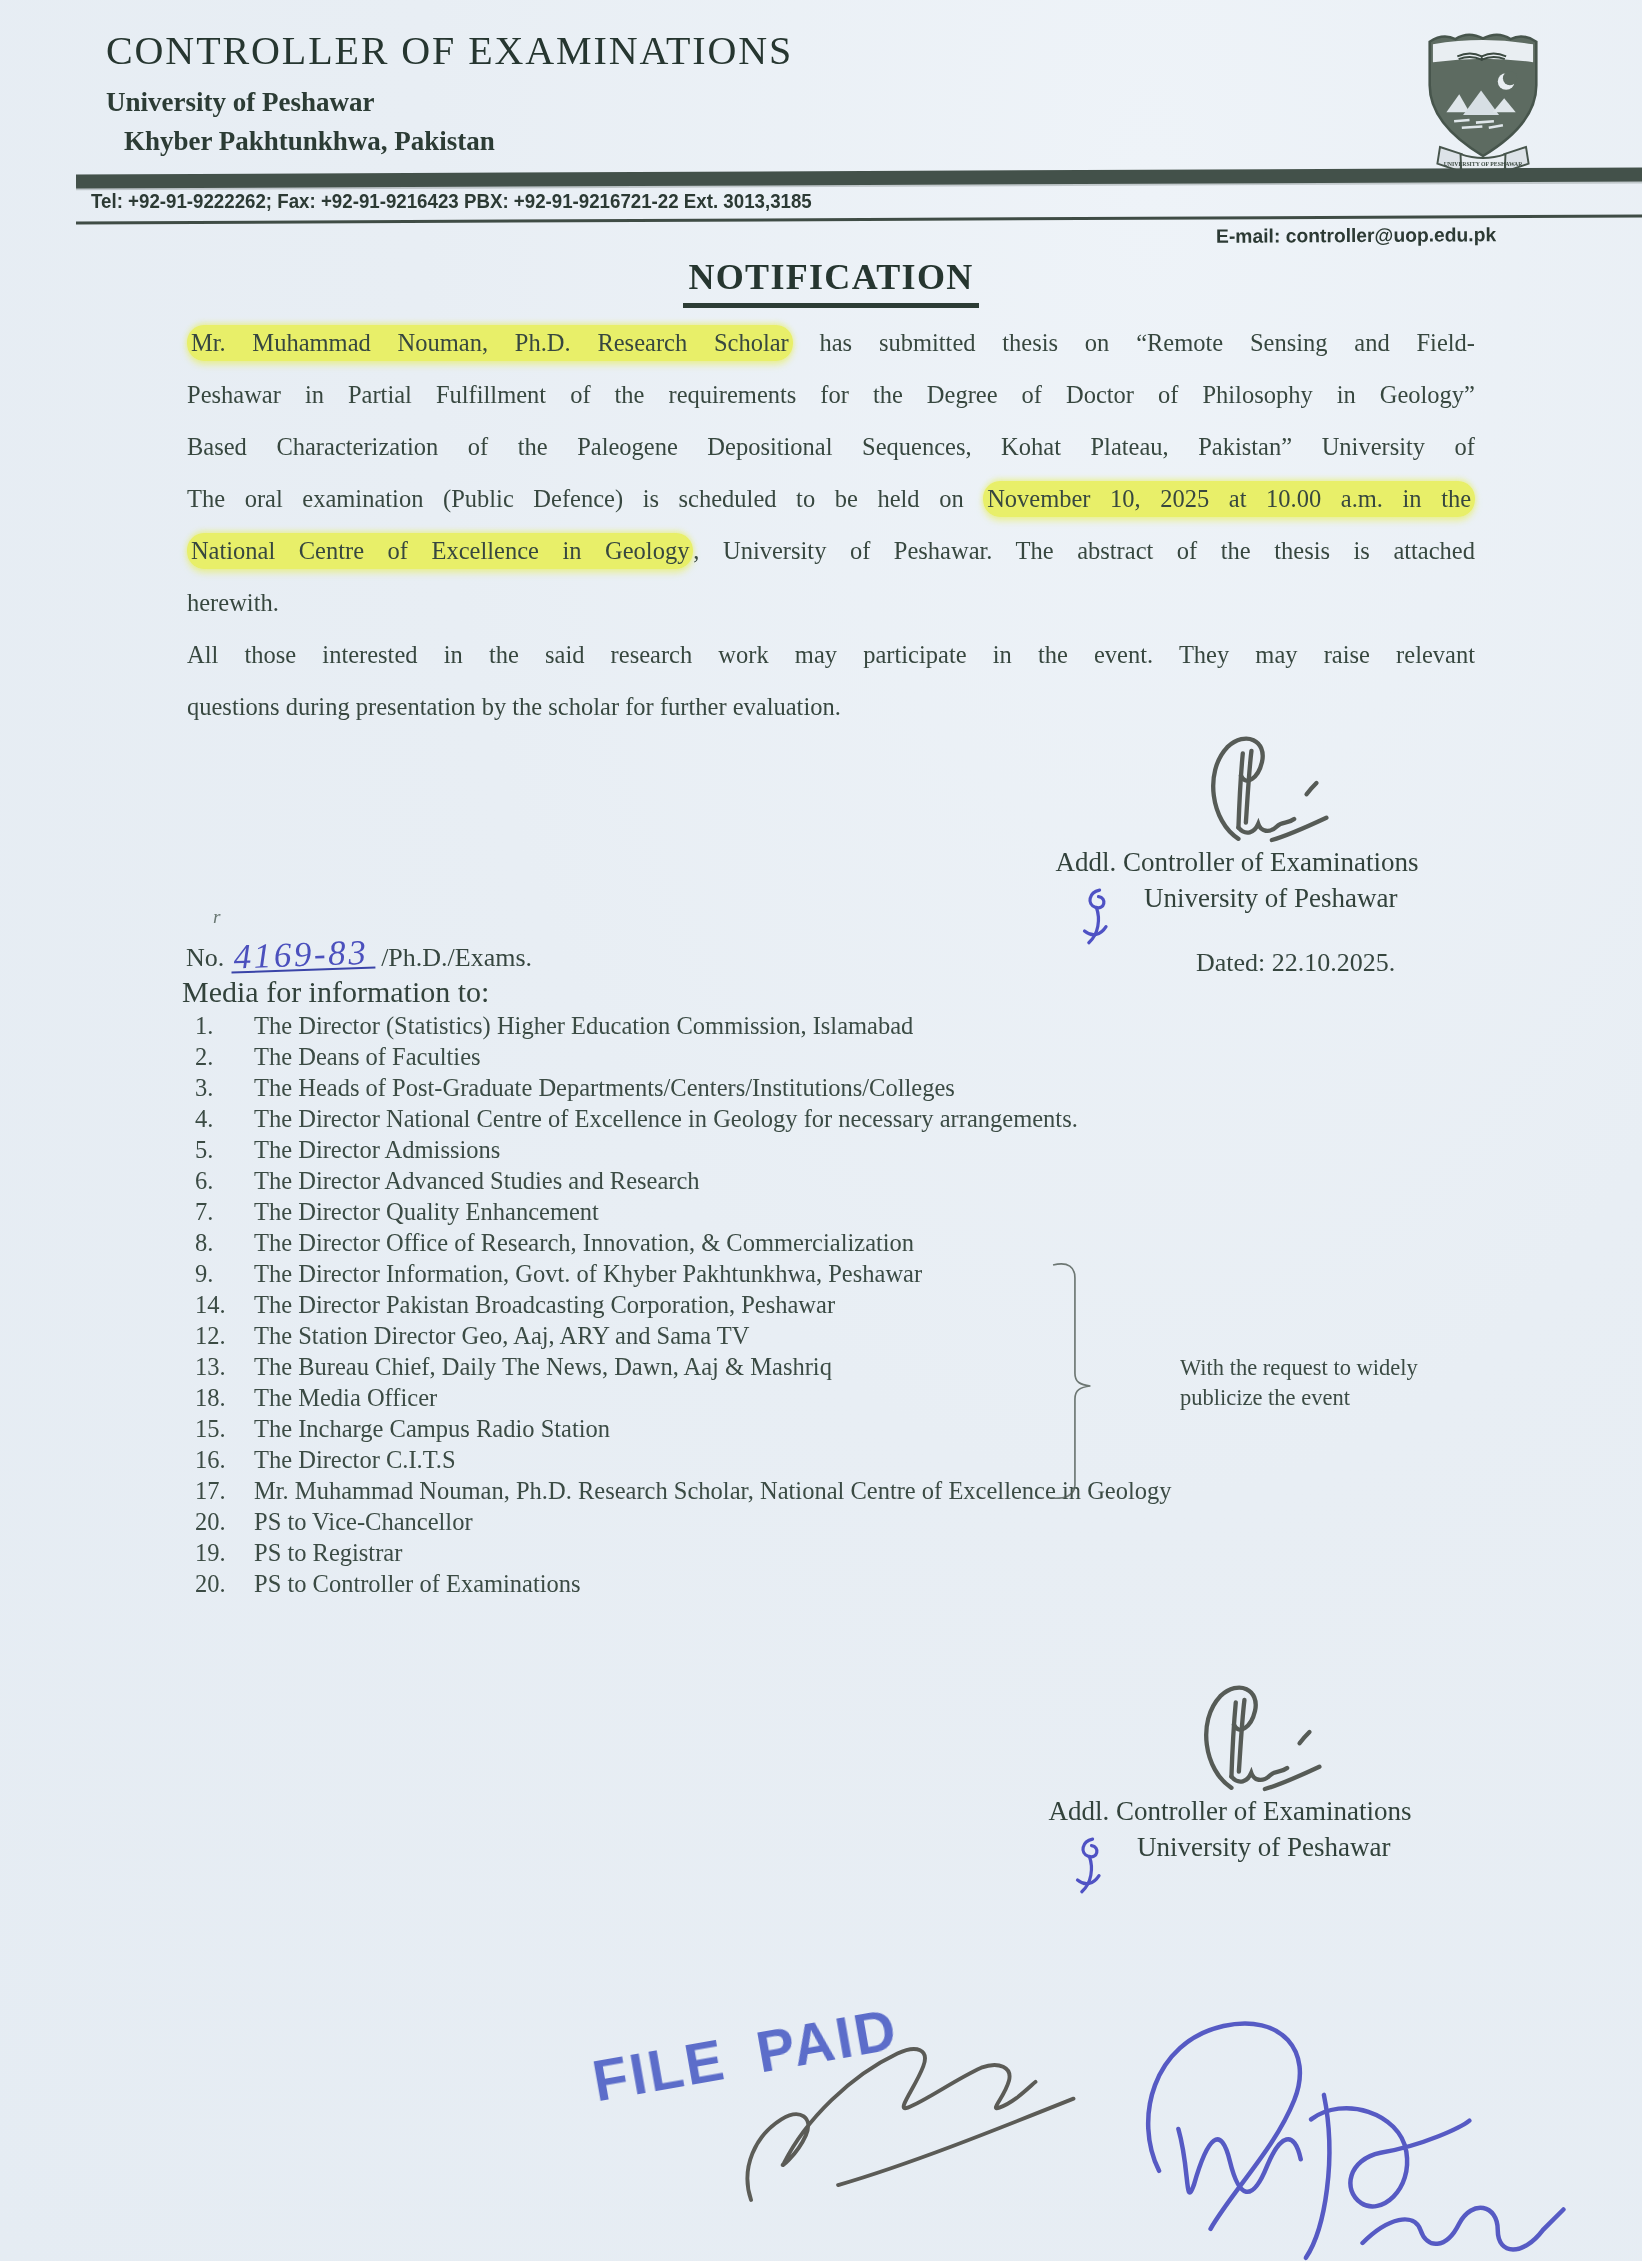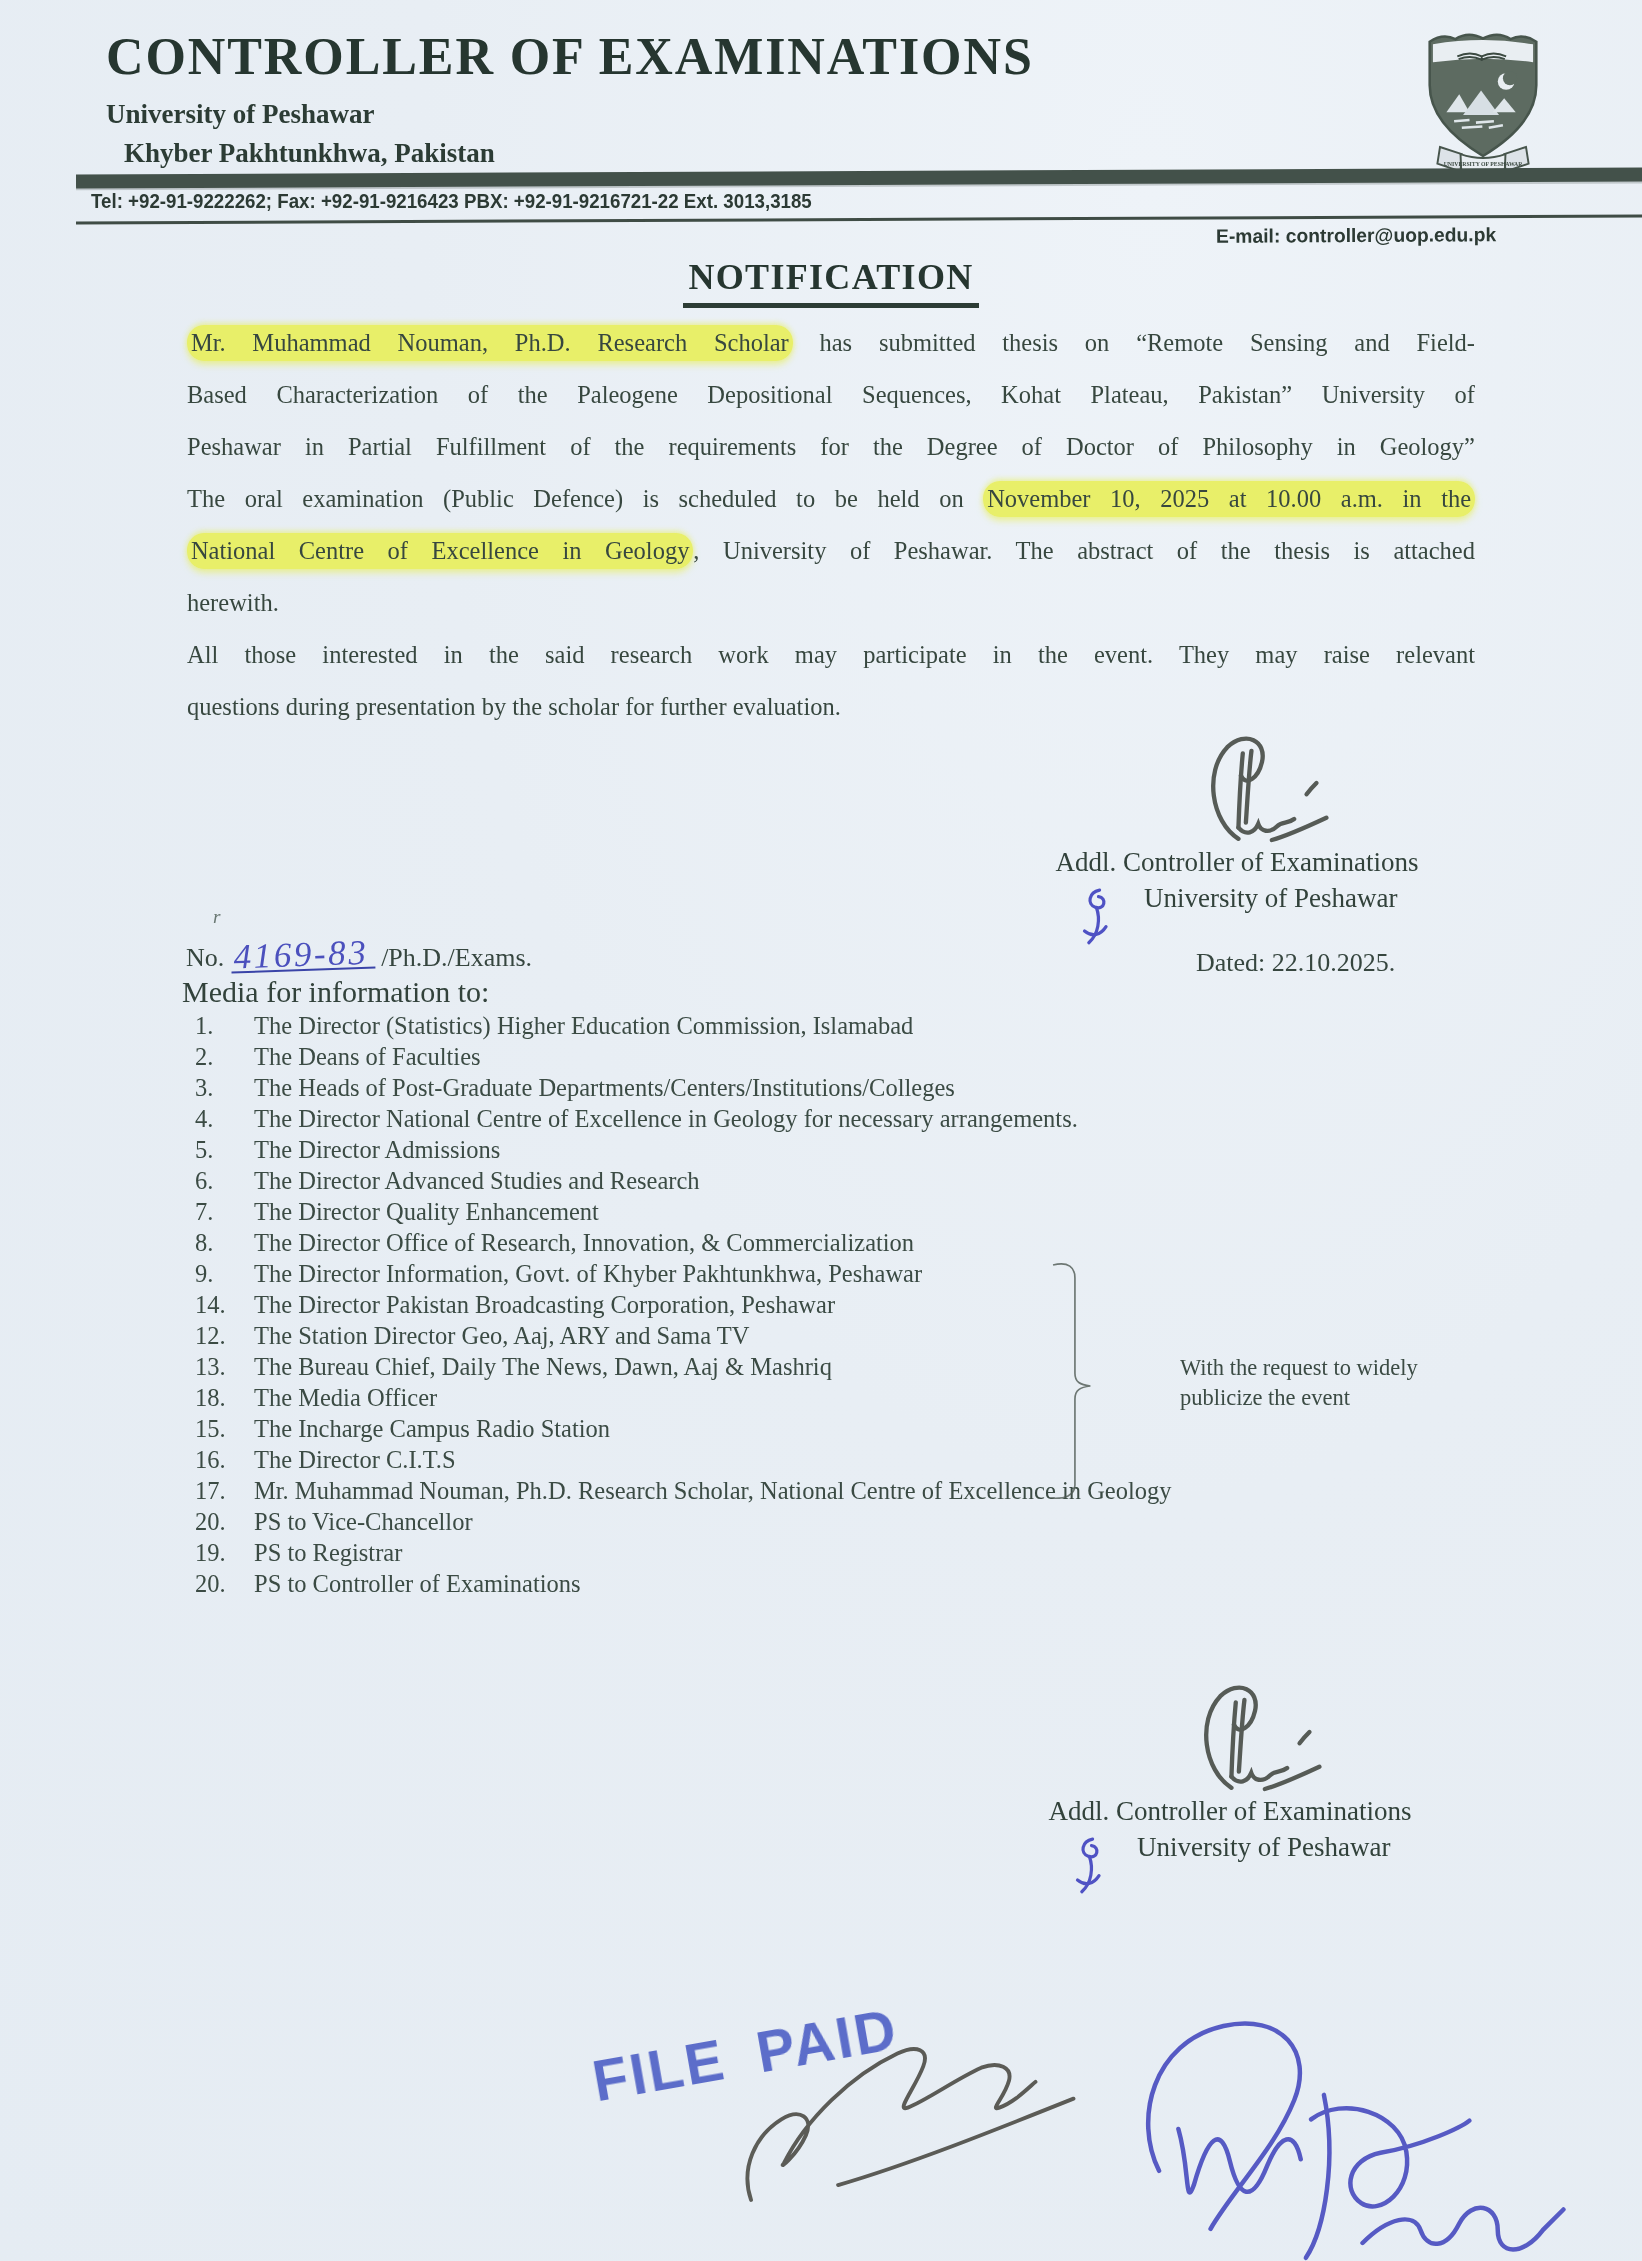--- a/index.html
+++ b/index.html
@@ -4,21 +4,21 @@
 <style>
   html,body{margin:0;padding:0;background:#cfd6dc;}
   .page{
     position:relative;width:1643px;height:2261px;overflow:hidden;
     background:radial-gradient(ellipse at 70% 8%, #eef3f8 0%, #e8eef4 45%, #e5ecf3 100%);
     font-family:"Liberation Serif", serif;color:#3a4a43;
   }
   .abs{position:absolute;}
 
   
-  .hdr-title{font-size:52px;font-weight:bold;letter-spacing:1.9px;color:#263630;}
+  .hdr-title{font-size:40px;font-weight:normal;letter-spacing:1.9px;color:#263630;}
   .hdr-sub{font-size:27px;font-weight:bold;color:#2c3c35;line-height:36px;}
   .rule-bar{background:#43514a;height:13.5px;width:1569px;transform:rotate(-0.25deg);box-shadow:0 1.9px 0 rgba(67,81,74,.25);}
   .rule-thin{background:#3f4c45;height:2.6px;width:1569px;transform:rotate(-0.25deg);}
   .contact{font-family:"Liberation Sans",sans-serif;font-weight:bold;font-size:19.3px;color:#2c3a34;transform:scaleX(.97);transform-origin:left;white-space:nowrap;}
   .email{font-family:"Liberation Sans",sans-serif;font-weight:bold;font-size:19.3px;color:#2c3a34;white-space:nowrap;transform:rotate(-0.35deg);}
 
   
   .ntitle-wrap{left:187px;top:256px;width:1288px;text-align:center;}
   .ntitle{display:inline-block;font-size:36px;font-weight:bold;letter-spacing:1.3px;color:#263630;border-bottom:5.2px solid #2c3c35;padding:0 5.2px 5.2px 5.2px;}
   .bodytext{left:187px;top:317px;width:1288px;font-size:24.5px;color:#37473f;}
@@ -81,22 +81,22 @@
   <div class="abs contact" style="left:91px;top:191px;">Tel: +92-91-9222262; Fax: +92-91-9216423 PBX: +92-91-9216721-22 Ext. 3013,3185</div>
   <div class="abs rule-thin" style="left:76px;top:218px;"></div>
   <div class="abs email" style="left:1216px;top:225px;">E-mail: controller@uop.edu.pk</div>
 
   <div class="abs ntitle-wrap">
     <span class="ntitle">NOTIFICATION</span>
   </div>
 
   <div class="abs bodytext">
       <div class="bline"><span class="hl">Mr. Muhammad Nouman, Ph.D. Research Scholar</span><span> has submitted thesis on “Remote Sensing and Field-</span></div>
+      <div class="bline"><span>Peshawar in Partial Fulfillment of the requirements for the Degree of Doctor of Philosophy in Geology”</span></div>
       <div class="bline"><span>Based Characterization of the Paleogene Depositional Sequences, Kohat Plateau, Pakistan” University of</span></div>
-      <div class="bline"><span>Peshawar in Partial Fulfillment of the requirements for the Degree of Doctor of Philosophy in Geology”</span></div>
       <div class="bline"><span>The oral examination (Public Defence) is scheduled to be held on </span><span class="hl">November 10, 2025 at 10.00 a.m. in the</span></div>
       <div class="bline"><span class="hl">National Centre of Excellence in Geology</span><span>, University of Peshawar. The abstract of the thesis is attached</span></div>
       <div class="bline last"><span>herewith.</span></div>
       <div class="bline"><span>All those interested in the said research work may participate in the event. They may raise relevant</span></div>
       <div class="bline last"><span>questions during presentation by the scholar for further evaluation.</span></div>
     </div>
 
   <div class="abs sigblock" style="left:986px;top:734px;">
     <svg width="161" height="113" viewBox="0 0 260 180" style="margin:0 auto 0 193px;">
       <g fill="none" stroke="#565b56" stroke-width="7" stroke-linecap="round">

